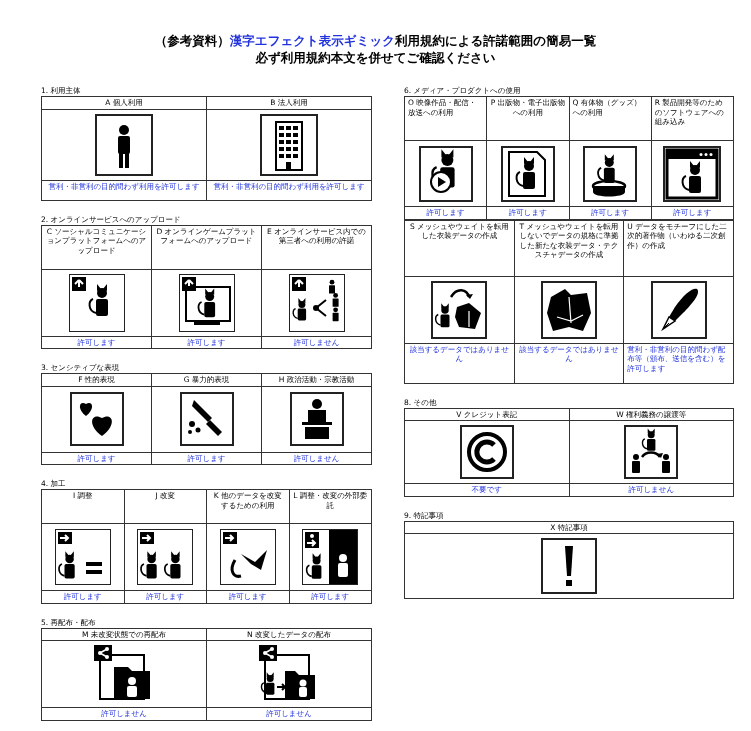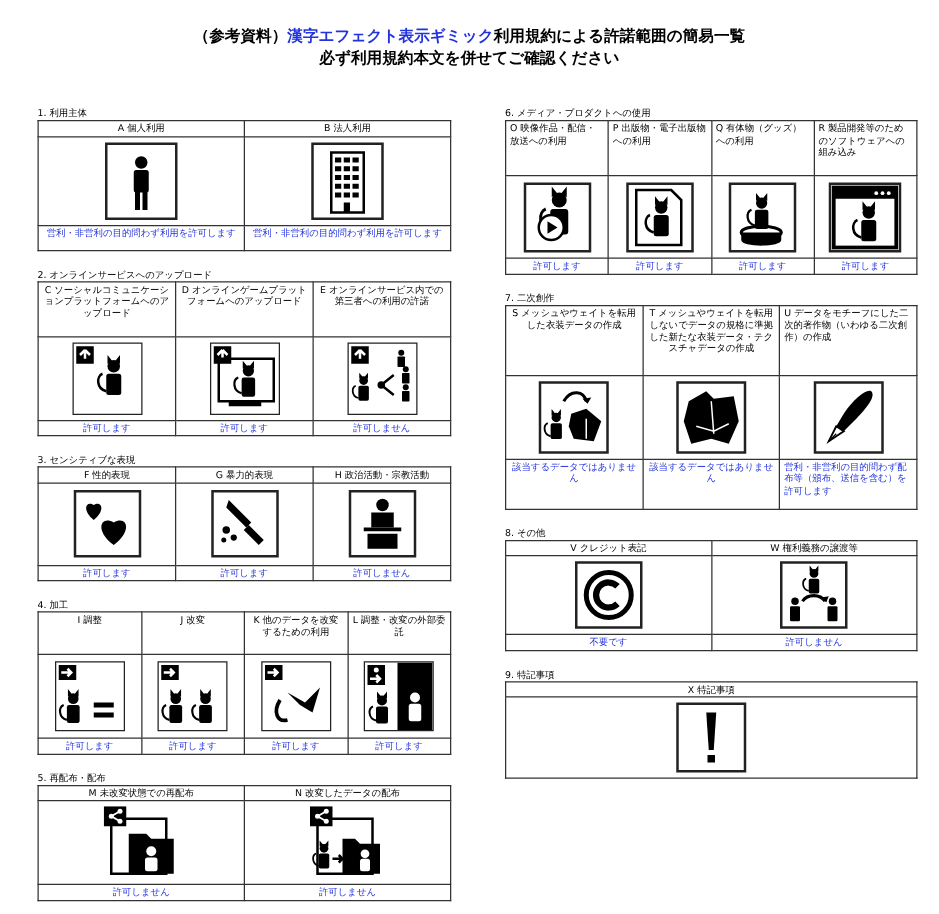--- a/index.html
+++ b/index.html
@@ -1,20 +1,20 @@
 <!DOCTYPE html>
 <html><head>
 <meta charset="utf-8">
 <style>
   html, body { margin:0; padding:0; background:#ffffff; }
   body { width:751px; height:731px; position:relative; font-family:"DejaVu Sans", sans-serif; color:#000; overflow:hidden; }
-  .title { position:absolute; left:0; top:20px; width:751px; text-align:center; font-weight:bold; font-size:12.5px; line-height:17px; }
+  .title { position:absolute; left:0; top:32px; width:751px; text-align:center; font-weight:bold; font-size:12.5px; line-height:17px; }
   .title .hl { color:#2233dd; }
   .col { position:absolute; top:80px; }
-  .col.left { left:30px; width:331px; }
+  .col.left { left:41px; width:331px; }
   .col.right { left:404px; width:330px; }
   .sec-label { font-size:7.5px; line-height:10px; height:10px; margin-top:6px; margin-bottom:0px; font-family:"DejaVu Sans", sans-serif; }
   table.grid { border-collapse:collapse; width:100%; table-layout:fixed; border:1.5px solid #333; }
   table.grid td { border:1px solid #333; padding:0; text-align:center; vertical-align:top; font-size:7.5px; line-height:9.5px; }
   td.hdr { padding:1px 3px !important; }
   td.img { vertical-align:middle !important; }
   td.stat { color:#2233dd; font-weight:normal; padding:1px 3px !important; }
   .iconbox { display:inline-block; border:2px solid #222; background:#fff; margin:4px auto; position:relative; vertical-align:middle; }
   .iconbox svg { display:block; }
 </style>
@@ -256,21 +256,21 @@
     </table>
 </div>
 
 <div class="col right">
 
   <div class="sec-label">6. メディア・プロダクトへの使用</div>
   <table class="grid">
     <tbody>
         <tr style="height:44px">
       <td class="hdr" style="text-align:left">O 映像作品・配信・放送への利用</td>
-      <td class="hdr" style="text-align:left">P 出版物・電子出版物への利用</td>
+      <td class="hdr" style="text-align:center">P 出版物・電子出版物への利用</td>
       <td class="hdr" style="text-align:left">Q 有体物（グッズ）への利用</td>
       <td class="hdr" style="text-align:left">R 製品開発等のためのソフトウェアへの組み込み</td>
     </tr>
     <tr style="height:66px">
       <td class="img"><span class="iconbox"><svg width="50" height="52" viewBox="0 0 50 52">
                 <use href="#cat" x="26" y="12" transform="scale(1.2) translate(-4,-2)"></use>
                 <circle cx="20" cy="34" r="10" fill="#fff" stroke="#000" stroke-width="2"></circle>
                 <path d="M17,29 L25,34 L17,39 Z"></path>
               </svg></span></td>
       <td class="img"><span class="iconbox"><svg width="50" height="52" viewBox="0 0 50 52">
@@ -293,21 +293,20 @@
     </tr>
     <tr style="height:11px">
       <td class="stat">許可します</td>
       <td class="stat">許可します</td>
       <td class="stat">許可します</td>
       <td class="stat">許可します</td>
     </tr>
   </tbody>
     </table>
 
-  <div class="sec-label" style="margin-top:14px">7. 二次創作</div>
   <table class="grid">
     <tbody>
         <tr style="height:56px">
       <td class="hdr">S メッシュやウェイトを転用した衣装データの作成</td>
       <td class="hdr">T メッシュやウェイトを転用しないでデータの規格に準拠した新たな衣装データ・テクスチャデータの作成</td>
       <td class="hdr" style="text-align:left">U データをモチーフにした二次的著作物（いわゆる二次創作）の作成</td>
     </tr>
     <tr style="height:66px">
       <td class="img"><span class="iconbox"><svg width="52" height="54" viewBox="0 0 52 54">
                 <use href="#cat" x="12" y="26" transform="scale(0.75) translate(4,10)"></use>

